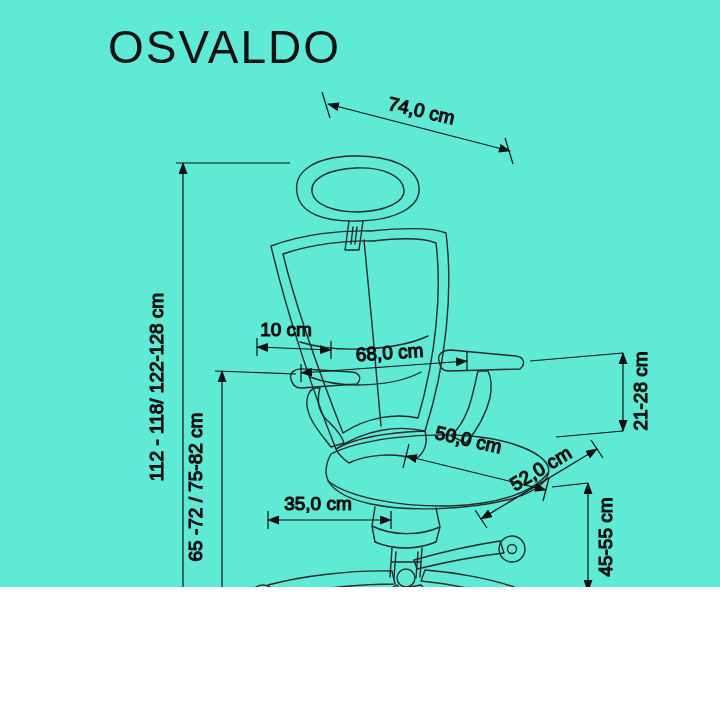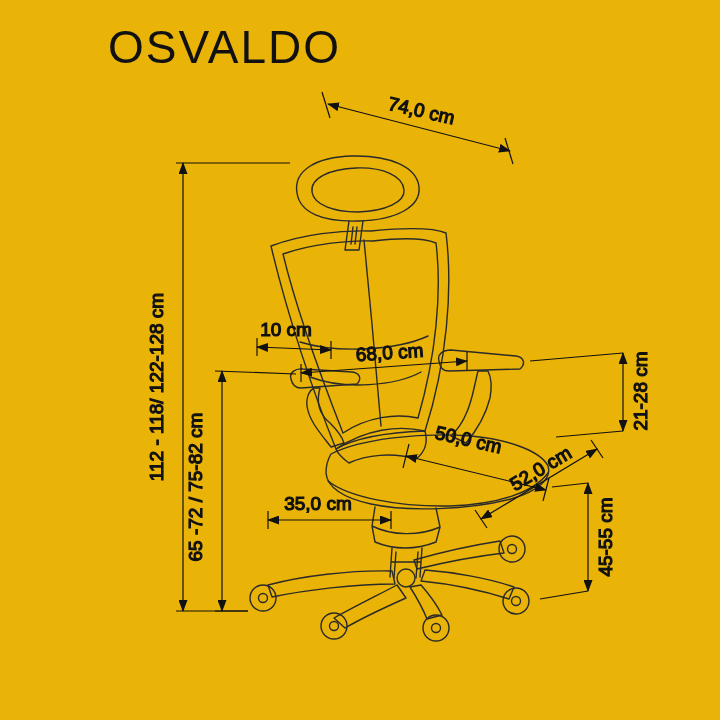--- a/index.html
+++ b/index.html
@@ -1,17 +1,17 @@
 <!DOCTYPE html>
 <html><head>
 <meta charset="utf-8">
 <style>
   html,body{margin:0;padding:0;background:#ffffff;}
   .stage{
-    position:relative;width:720px;height:720px;background:#eab308;
+    position:relative;width:720px;height:587px;background:#5eead4;
     font-family:"Liberation Sans", sans-serif;overflow:hidden;
   }
   .product-title{
     position:absolute;left:108px;top:20px;margin:0;
     font-size:46px;font-weight:400;letter-spacing:2px;color:#111;
     font-family:"Liberation Sans", sans-serif;
   }
   svg{position:absolute;left:0;top:0;}
   .dim-text{
     font-family:"Liberation Sans", sans-serif;

